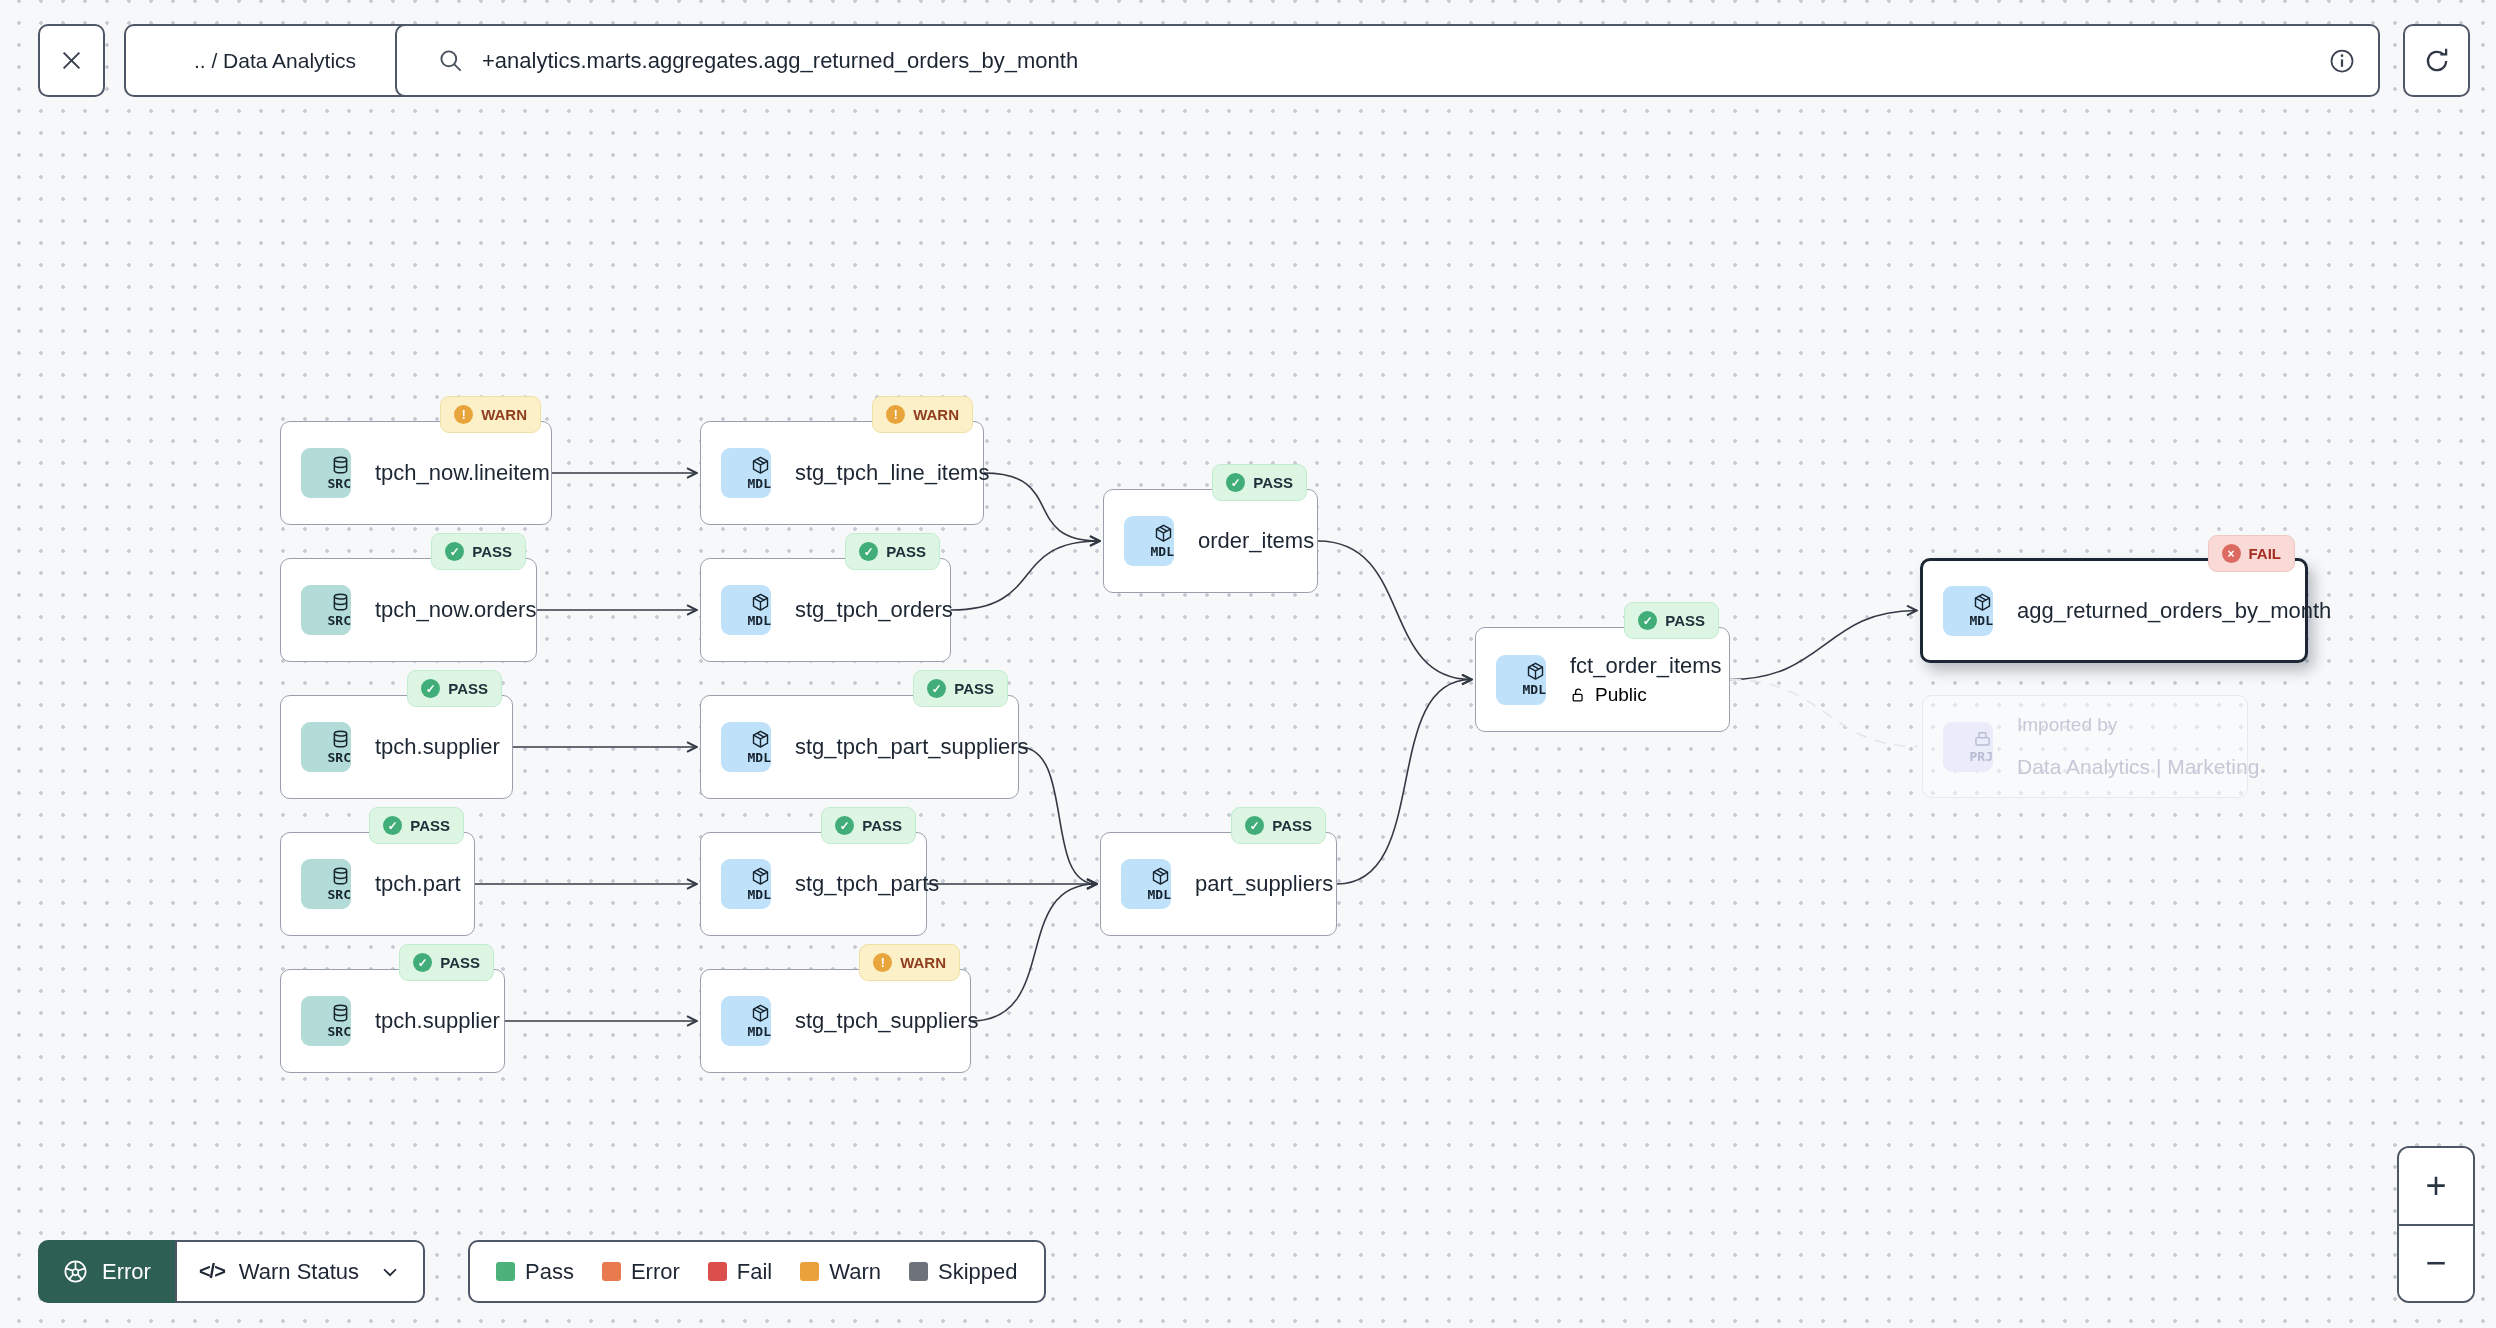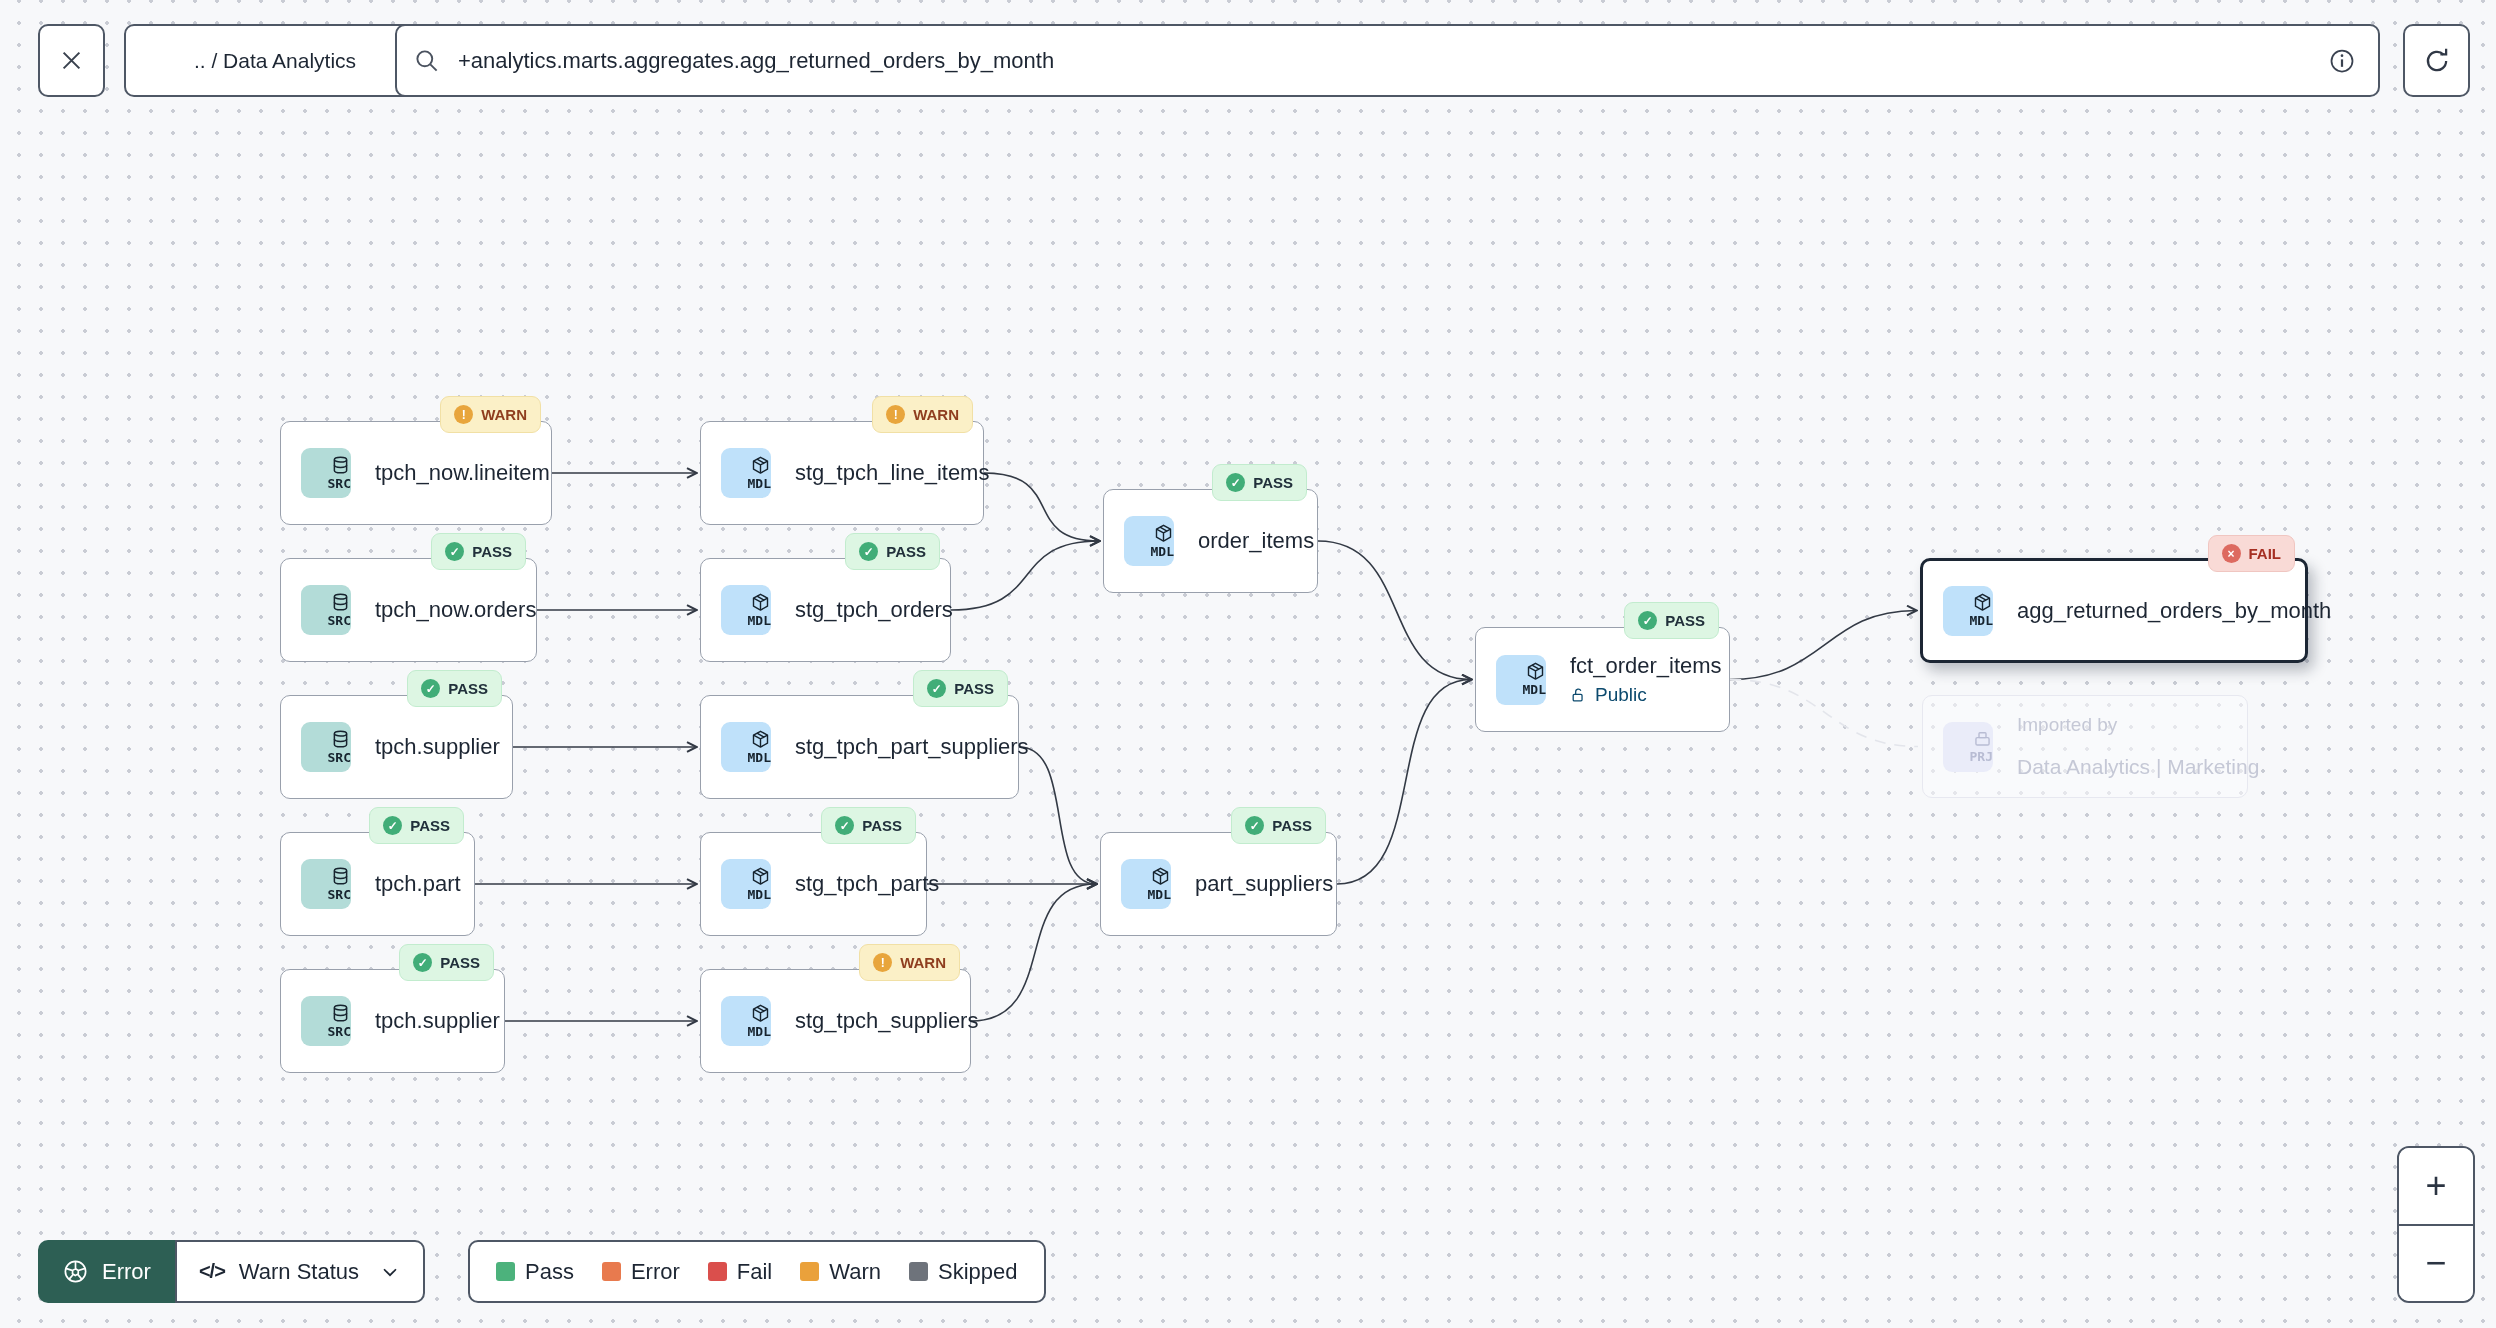--- a/index.html
+++ b/index.html
@@ -9,40 +9,40 @@
     font-family:"Liberation Sans",sans-serif;color:#1d2633;
     background-color:#f7f8fa;
     background-image:radial-gradient(circle,#c9ccd4 1.6px,transparent 1.7px);
     background-size:22px 22px;background-position:8px 12px;
   }
   
   .tb-btn{position:absolute;top:24px;height:73px;background:#fff;border:2px solid #4e5765;
     border-radius:10px;display:flex;align-items:center;justify-content:center}
   #close-btn{left:38px;width:67px;cursor:pointer}
   #breadcrumb{left:124px;width:302px;font-size:21px;cursor:pointer}
-  #searchbox{left:395px;width:1985px;justify-content:flex-start;padding:0 16px;gap:18px}
+  #searchbox{left:395px;width:1985px;justify-content:flex-start;padding:0 40px;gap:18px}
   #searchbox input{flex:1;border:none;outline:none;background:transparent;font-size:22px;
     color:#1d2633;font-family:"Liberation Sans",sans-serif}
   #info-icon{position:absolute;right:22px;top:50%;transform:translateY(-50%);cursor:pointer;display:flex}
   #refresh-btn{left:2403px;width:67px;cursor:pointer}
   
   #edges-svg{position:absolute;inset:0;width:2496px;height:1328px}
   .edge{fill:none;stroke:#333a45;stroke-width:1.6}
   .ghost-edge{stroke:#e3e5eb;stroke-dasharray:11 9}
   .node{position:absolute;background:#fff;border:1.5px solid #99a0ac;border-radius:10px;
     display:flex;align-items:center;padding:0 20px;gap:24px;cursor:pointer}
   .node.selected{border:3px solid #1c2634;box-shadow:6px 8px 14px rgba(25,35,55,.28)}
   .node.ghost{background:rgba(251,251,253,.55);border:1.5px solid #e7e8f0;cursor:default}
   .chip{width:50px;height:50px;border-radius:9px;display:flex;flex-direction:column;
     align-items:flex-end;justify-content:center;gap:1px;flex:none}
   .chip svg{display:block}
   .chip-label{font-family:"DejaVu Sans Mono",monospace;font-size:13px;font-weight:600;line-height:1.1}
   .node-body{display:flex;flex-direction:column;justify-content:flex-start;align-items:flex-start}
   .node-label{font-size:22px;white-space:nowrap}
-  .node-sub{display:flex;align-items:center;gap:8px;font-size:19px;margin-top:5px;color:#0c4a6e}
+  .node-sub{display:flex;align-items:center;gap:8px;font-size:19px;margin-top:5px;color:#000000}
   .node.ghost .node-label{font-size:19px;color:#c5c8d6}
   .node-label2{font-size:21px;color:#c5c8d6;white-space:nowrap;margin-top:19px}
   .badge{position:absolute;top:-26px;right:10px;height:37px;padding:0 13px;border:1.5px solid;
     border-radius:9px;display:flex;align-items:center;gap:8px;font-size:15px;font-weight:700;background:#fff}
   .dot{width:19px;height:19px;border-radius:50%;color:#fff;font-size:12px;font-weight:700;
     display:flex;align-items:center;justify-content:center;line-height:1}
   
   .lenses-wrap{position:absolute;left:38px;top:1240px;height:63px;display:flex}
   .lenses-btn{background:#2d5f54;color:#fff;border-radius:10px 0 0 10px;display:flex;
     align-items:center;gap:13px;padding:0 24px;font-size:22px;cursor:pointer}

